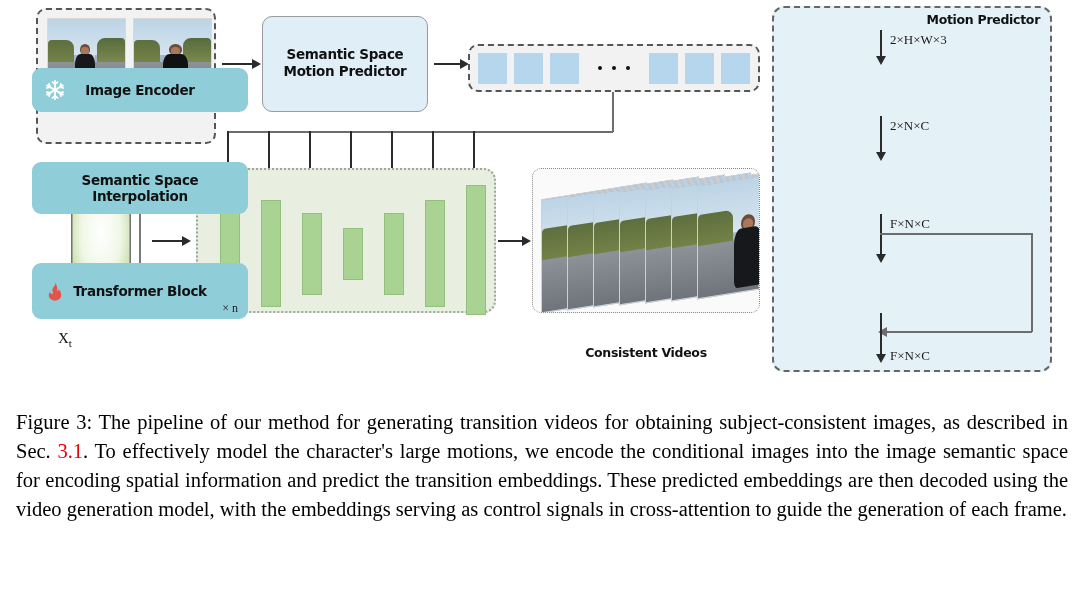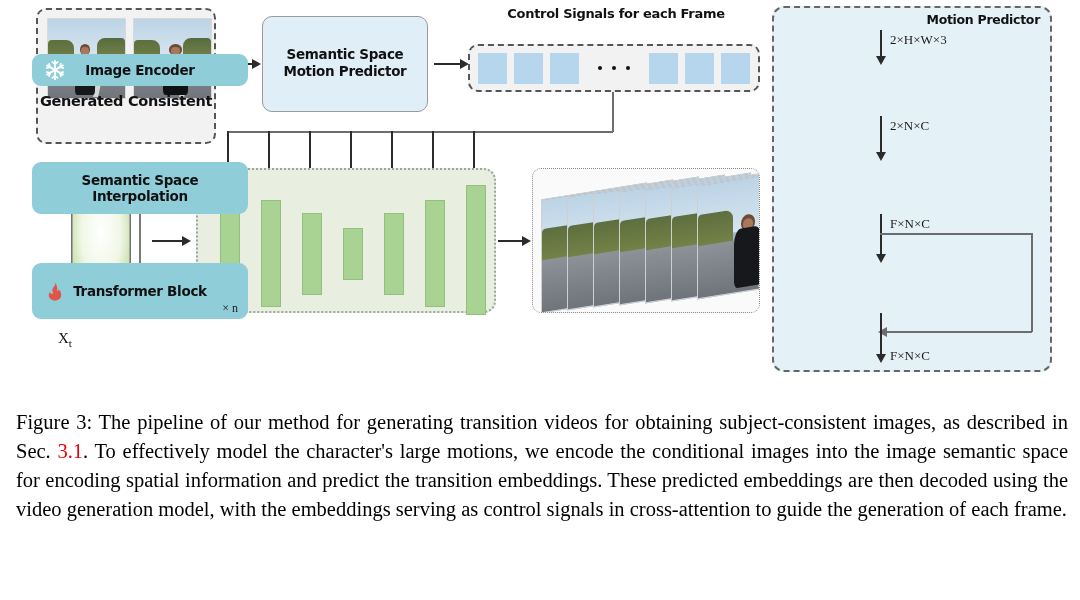--- a/index.html
+++ b/index.html
@@ -228,21 +228,20 @@
 
   <div class="abs solid-box" id="ssmp"></div>
   <div class="abs hand" id="ssmp-label">
     <div>Semantic Space</div>
     <div>Motion Predictor</div>
   </div>
 
   <div class="abs hline" style="left:434px; top:63px; width:28px;"></div>
   <div class="abs arrow-right" style="left:460px; top:58.5px;"></div>
 
-  <div class="abs hand" id="ctrl-title">Control Signals for each Frame</div>
   <div class="abs dashed-box" id="ctrl-box">
     <div class="chip"></div>
     <div class="chip"></div>
     <div class="chip"></div>
     <div class="dots">
       <div class="dot"></div>
         <div class="dot"></div>
         <div class="dot"></div>
     </div>
     <div class="chip"></div>
@@ -387,29 +386,30 @@
         <div class="treesL"></div>
         <div class="road"></div>
         <div class="roadline"></div>
         <div class="person">
           <div class="p-head"></div>
           <div class="p-face"></div>
           <div class="p-body"></div>
         </div>
       </div>
   </div>
+  <div class="abs hand" id="vid-label">Consistent Videos</div>
 
   <div class="abs" id="mp-panel"></div>
   <div class="abs hand" id="mp-title">Motion Predictor</div>
 
   <div class="abs vline" style="left:880px; top:30px; height:28px;"></div>
   <div class="abs arrow-down" style="left:875.5px; top:56px;"></div>
   <div class="abs mathlab" style="left:890px; top:32px;">2×H×W×3</div>
 
-  <div class="abs mp-block" id="mp-image-encoder" style="top:54px; height:32px;">
+  <div class="abs mp-block" id="mp-image-encoder" style="top:68px; height:44px;">
     <span class="mp-ico">
       <svg viewBox="0 0 24 24" width="22" height="22">
         <g stroke="#ffffff" stroke-width="2" stroke-linecap="round">
           <line x1="12" y1="2" x2="12" y2="22"></line>
           <line x1="3.3" y1="7" x2="20.7" y2="17"></line>
           <line x1="3.3" y1="17" x2="20.7" y2="7"></line>
           <line x1="12" y1="5.5" x2="9.2" y2="3.4"></line>
             <line x1="12" y1="5.5" x2="14.8" y2="3.4"></line>
           <line x1="12" y1="18.5" x2="9.2" y2="20.6"></line>
             <line x1="12" y1="18.5" x2="14.8" y2="20.6"></line>

